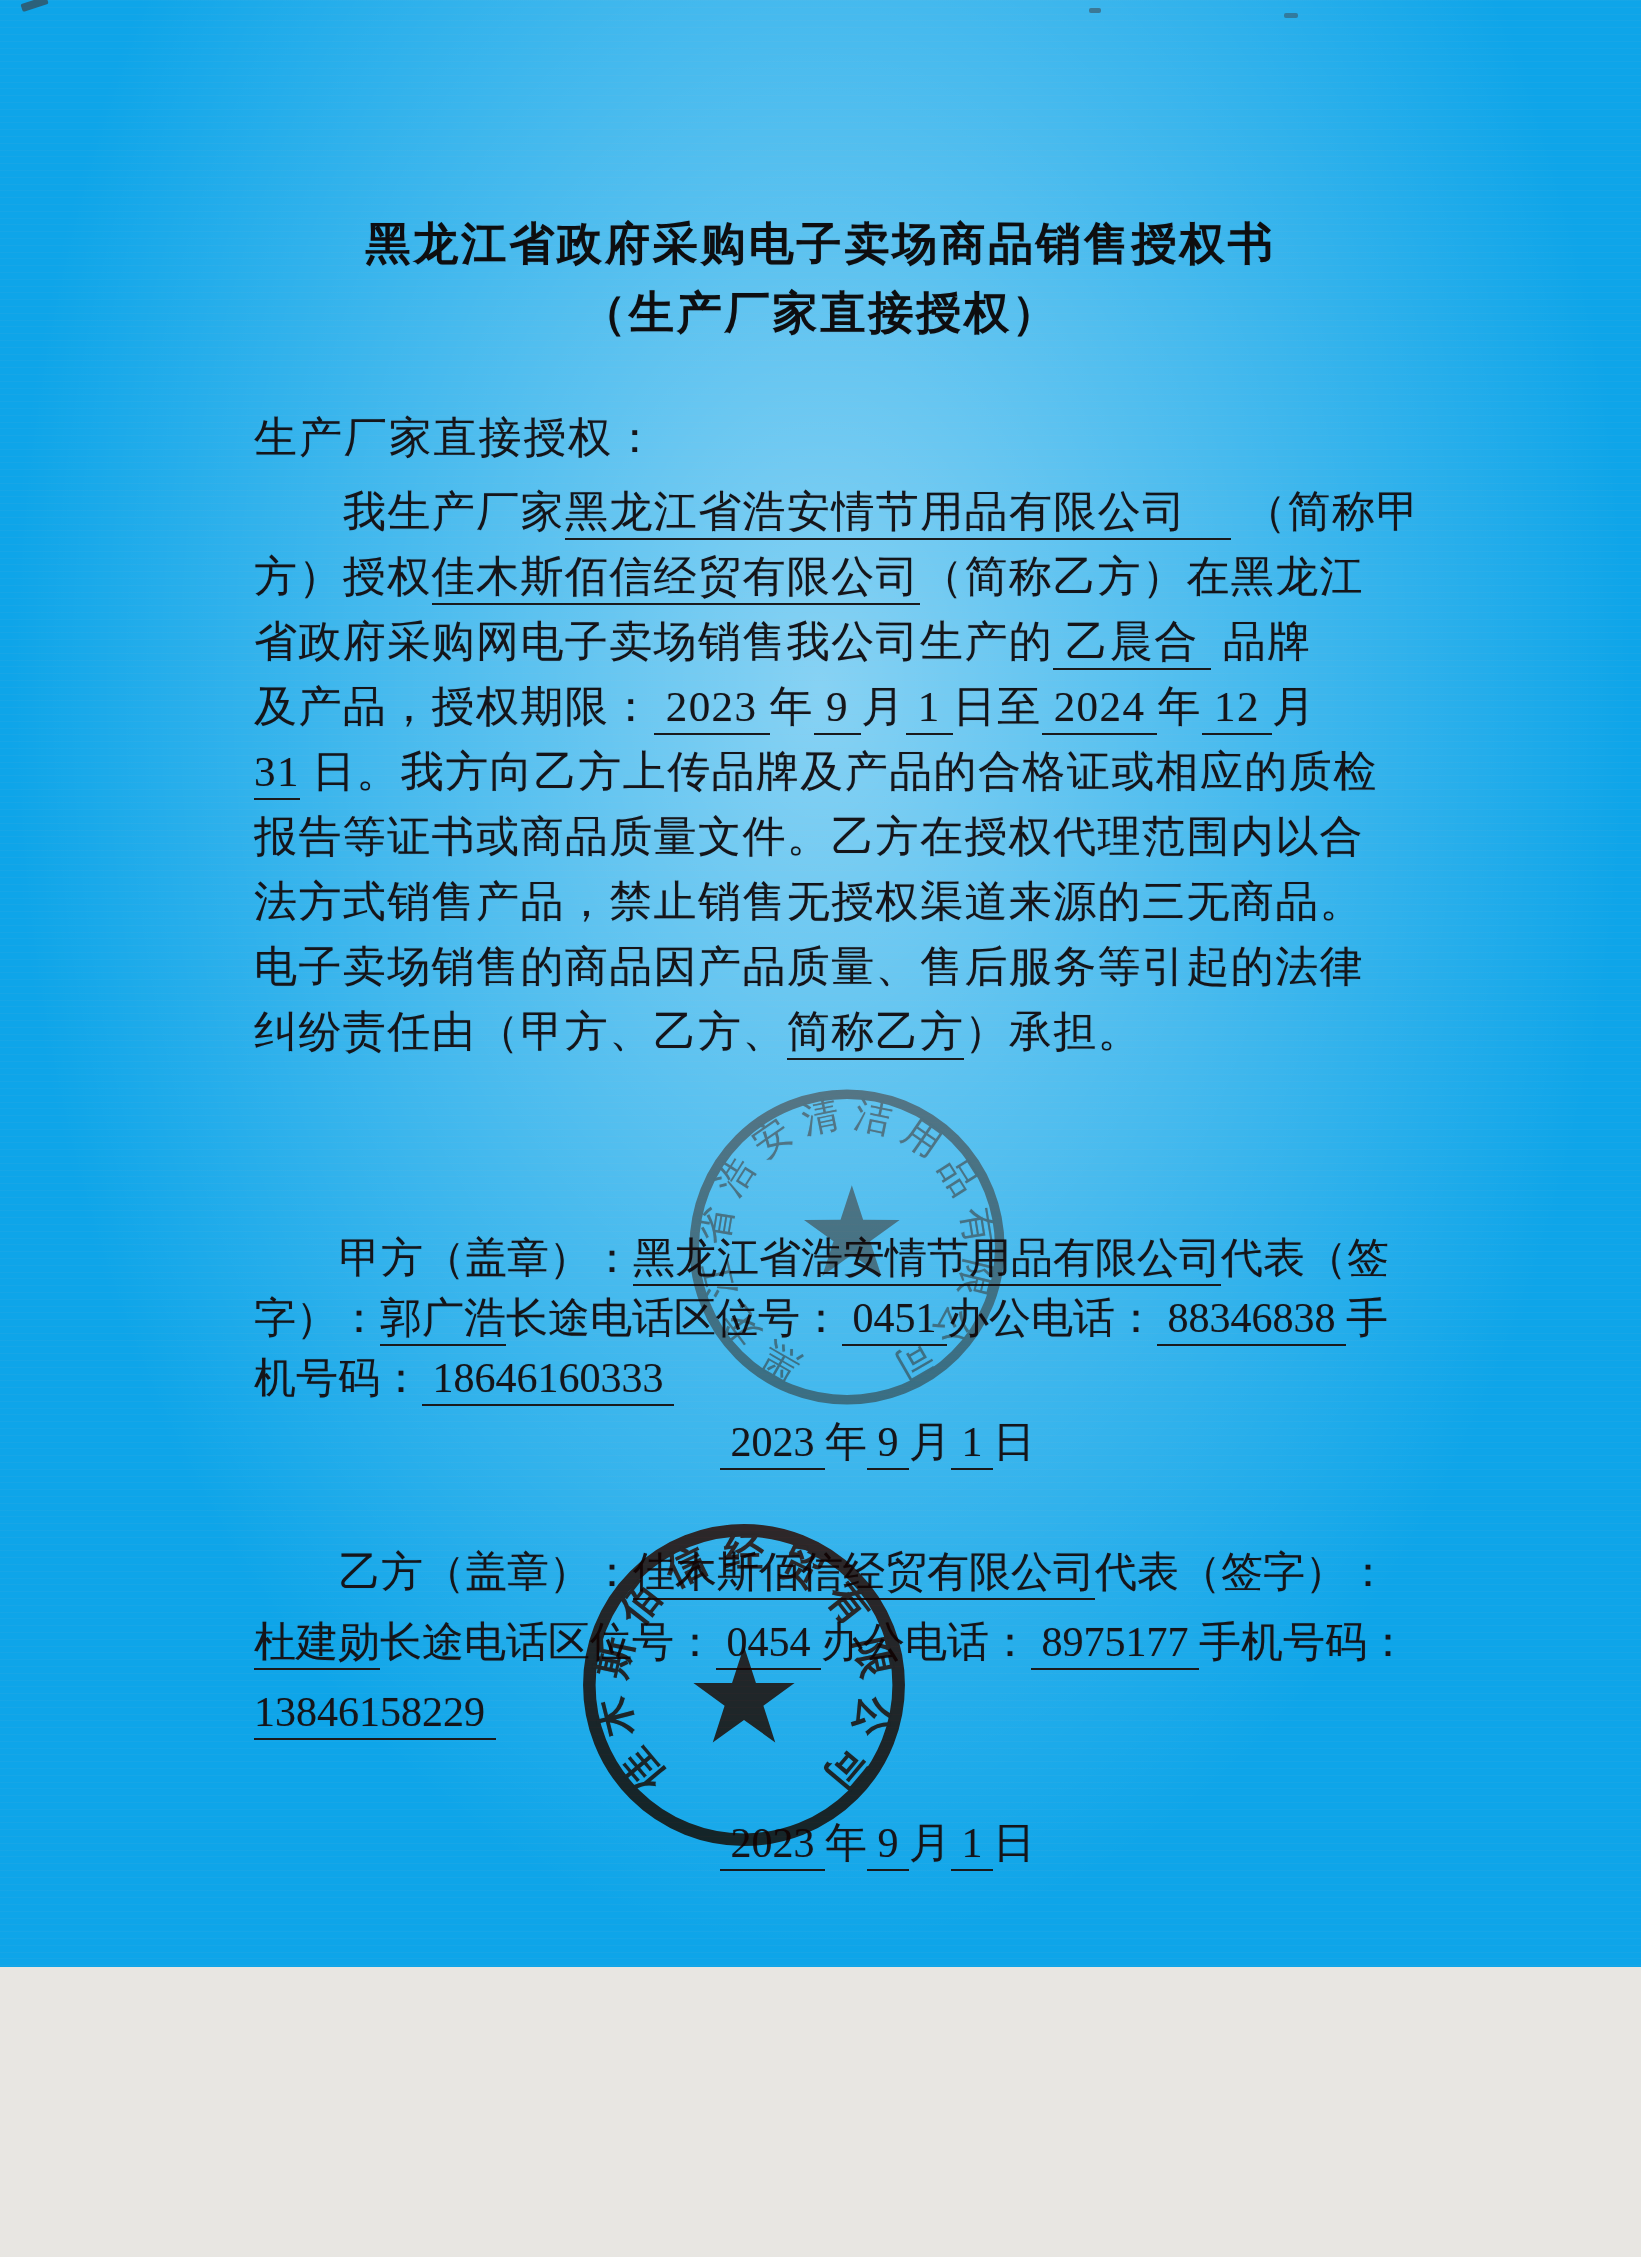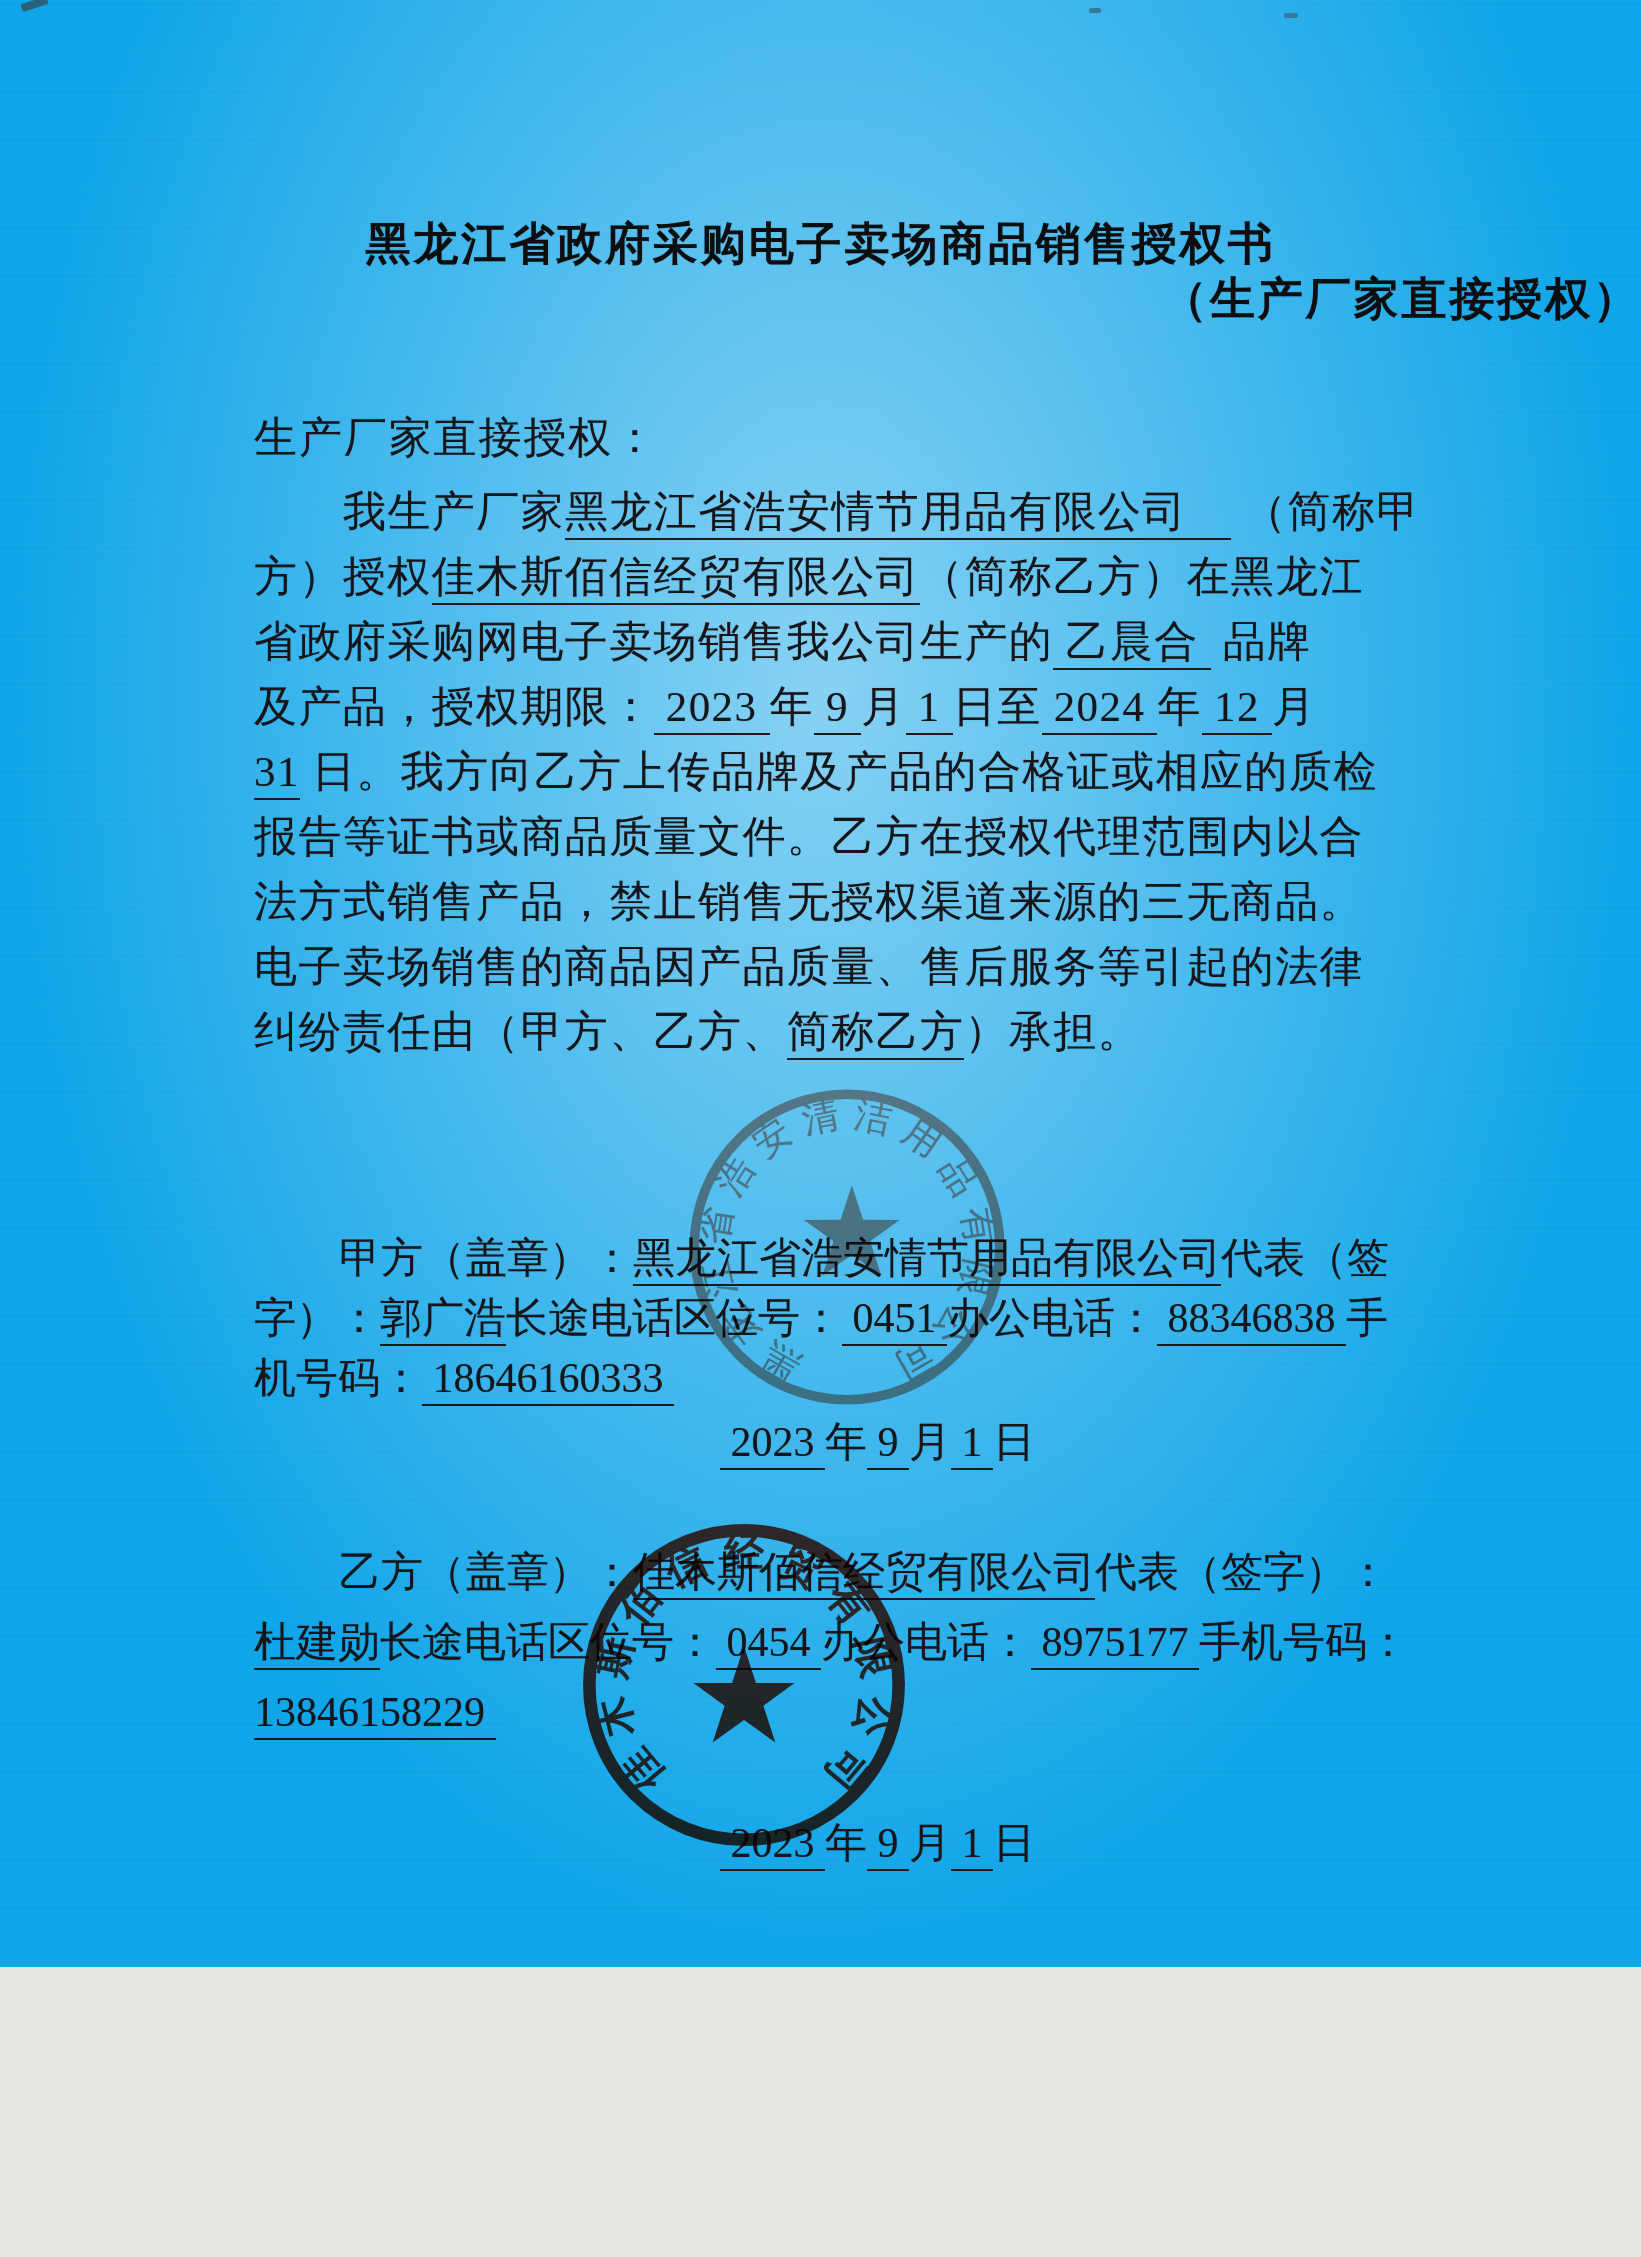--- a/index.html
+++ b/index.html
@@ -24,21 +24,21 @@
   .title{
     position:absolute;left:0;width:100%;
     text-align:center;
     font-weight:700;
     font-size:45px;
     letter-spacing:2.9px;
     color:#0e0e10;
     white-space:pre;
   }
   #title-line1{top:214px;}
-  #title-line2{top:269px;text-align:right;}
+  #title-line2{top:283px;}
   .salutation{
     position:absolute;left:254px;top:409px;
     font-size:43px;letter-spacing:1.9px;white-space:pre;
   }
   .block{position:absolute;}
   #body-lines{left:254px;top:479px;width:1217px;font-size:43px;letter-spacing:1.4px;}
   #body-lines .tline{height:65px;line-height:65px;white-space:pre;}
   #body-lines .indent{padding-left:89px;}
   #party-a{left:254px;top:1228px;width:1236px;font-size:42px;letter-spacing:0;}
   #party-a .tline{height:60px;line-height:60px;white-space:pre;}

